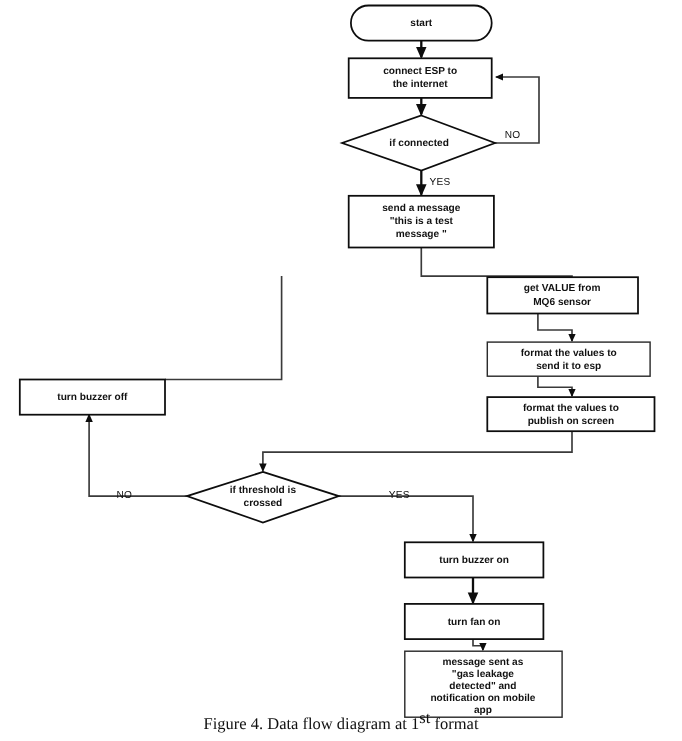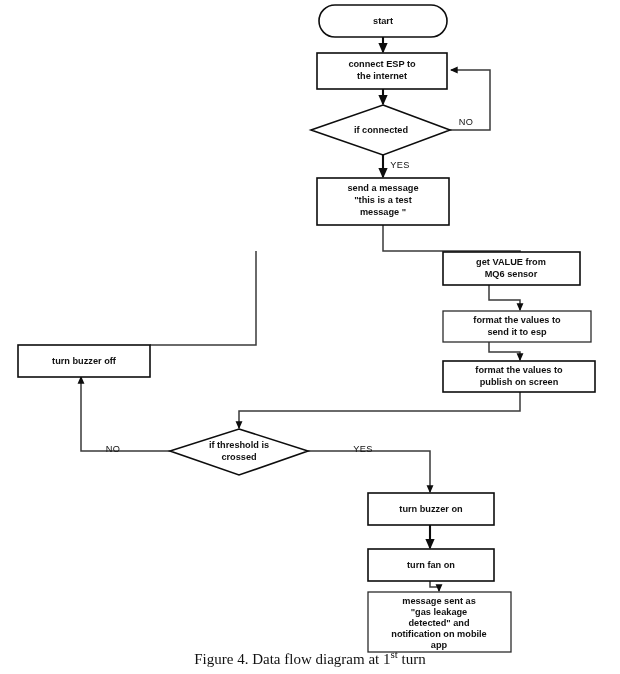--- a/index.html
+++ b/index.html
@@ -67,21 +67,21 @@
     position: absolute;
     left: 0;
     right: 0;
     bottom: 6px;
     text-align: center;
     font-family: "Liberation Serif", serif;
     font-size: 15px;
     color: #111111;
   }
   .caption sup {
-    font-size: 11px;
+    font-size: 15px;
     vertical-align: super;
     font-family: Liberation Serif, serif;
   }
 </style>
 </head>
 <body>
 
 <div id="page">
 
   <svg id="flow-svg" viewBox="0 0 620 660">
@@ -191,16 +191,16 @@
       <text class="node-text" x="439" y="602">message sent as</text>
       <text class="node-text" x="439" y="613">"gas leakage</text>
       <text class="node-text" x="439" y="624">detected" and</text>
       <text class="node-text" x="439" y="635">notification on mobile</text>
       <text class="node-text" x="439" y="646">app</text>
     </g>
 
   </svg>
 
   <div class="caption">
-    <span>Figure 4. Data flow diagram at 1</span><sup>st</sup><span> turn</span>
+    <span>Figure 4. Data flow diagram at 1</span><sup>st</sup><span> format</span>
   </div>
 
 </div>
 
 </body></html>

